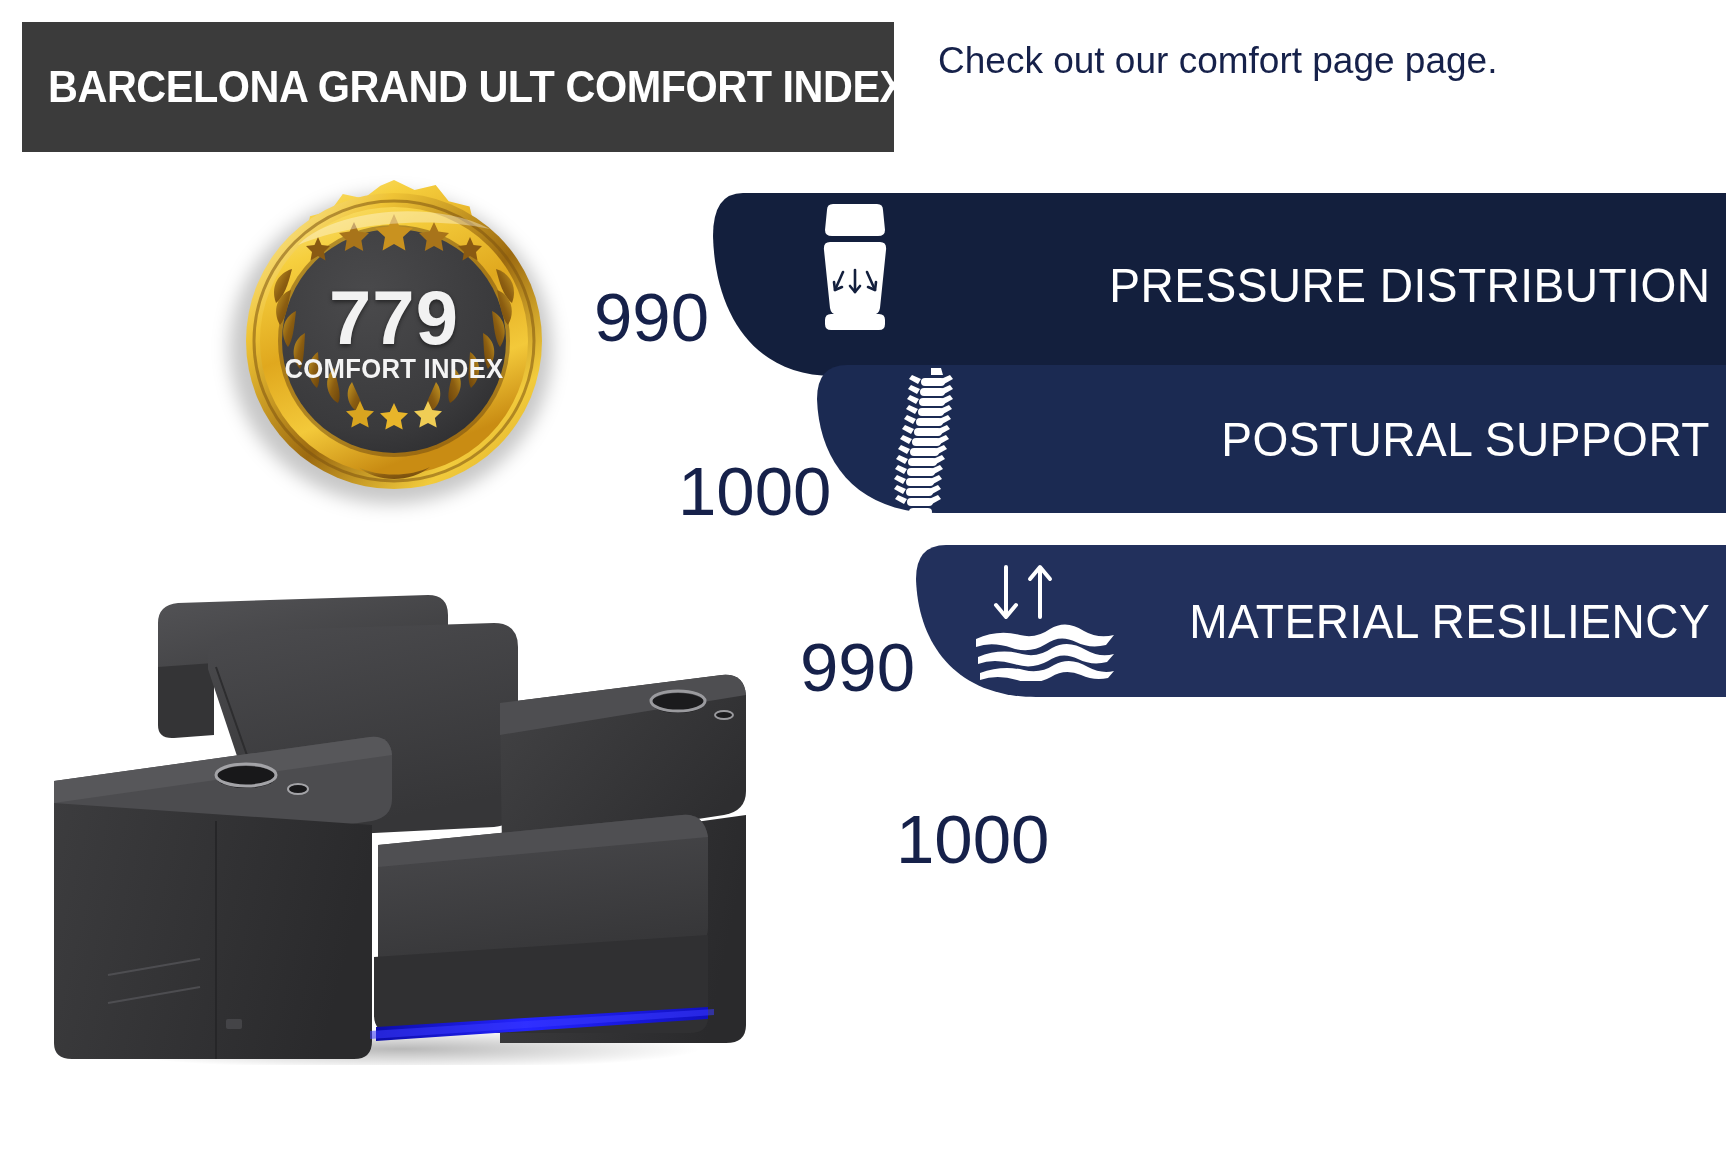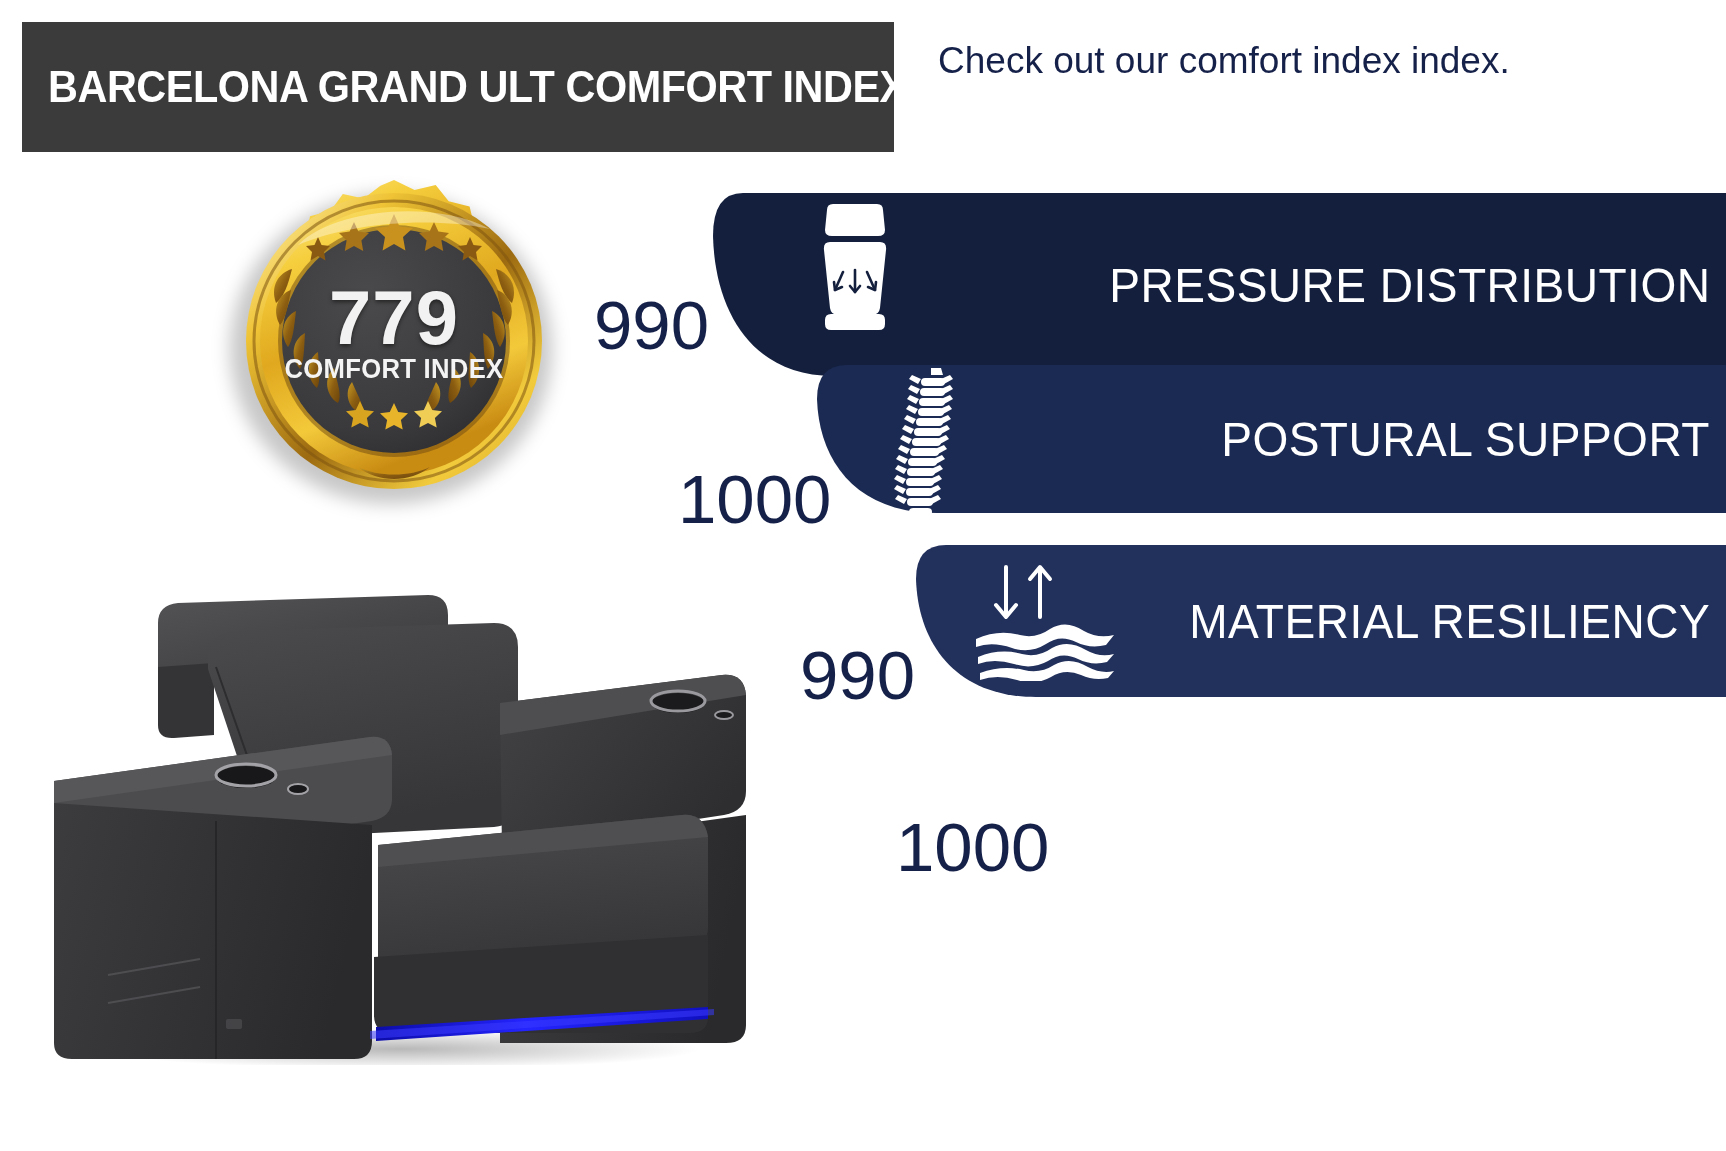--- a/index.html
+++ b/index.html
@@ -85,32 +85,31 @@
     transform: scaleX(0.94);
     transform-origin: right center;
   }
   .score {
     position: absolute;
     color: #16214a;
     font-size: 69px;
     font-weight: 400;
     letter-spacing: 0px;
     z-index: 5;
-    margin-top: 8px;
   }
 </style>
 </head>
 <body>
 
 <div id="root">
 
   <div class="title-bar">
     <span class="title-text">BARCELONA GRAND ULT COMFORT INDEX</span>
   </div>
-  <div class="subtitle">Check out our comfort index index.</div>
+  <div class="subtitle">Check out our comfort page page.</div>
 
   <div class="badge-wrap">
     <div class="badge-shadow"></div>
     <svg class="badge-svg" width="344" height="330" viewBox="0 0 344 330">
       <defs>
         <linearGradient id="goldA" x1="0" y1="0" x2="0.4" y2="1">
           <stop offset="0%" stop-color="#fbe78a"></stop>
           <stop offset="22%" stop-color="#f6cf3e"></stop>
           <stop offset="52%" stop-color="#e0a81e"></stop>
           <stop offset="78%" stop-color="#f3c93a"></stop>

